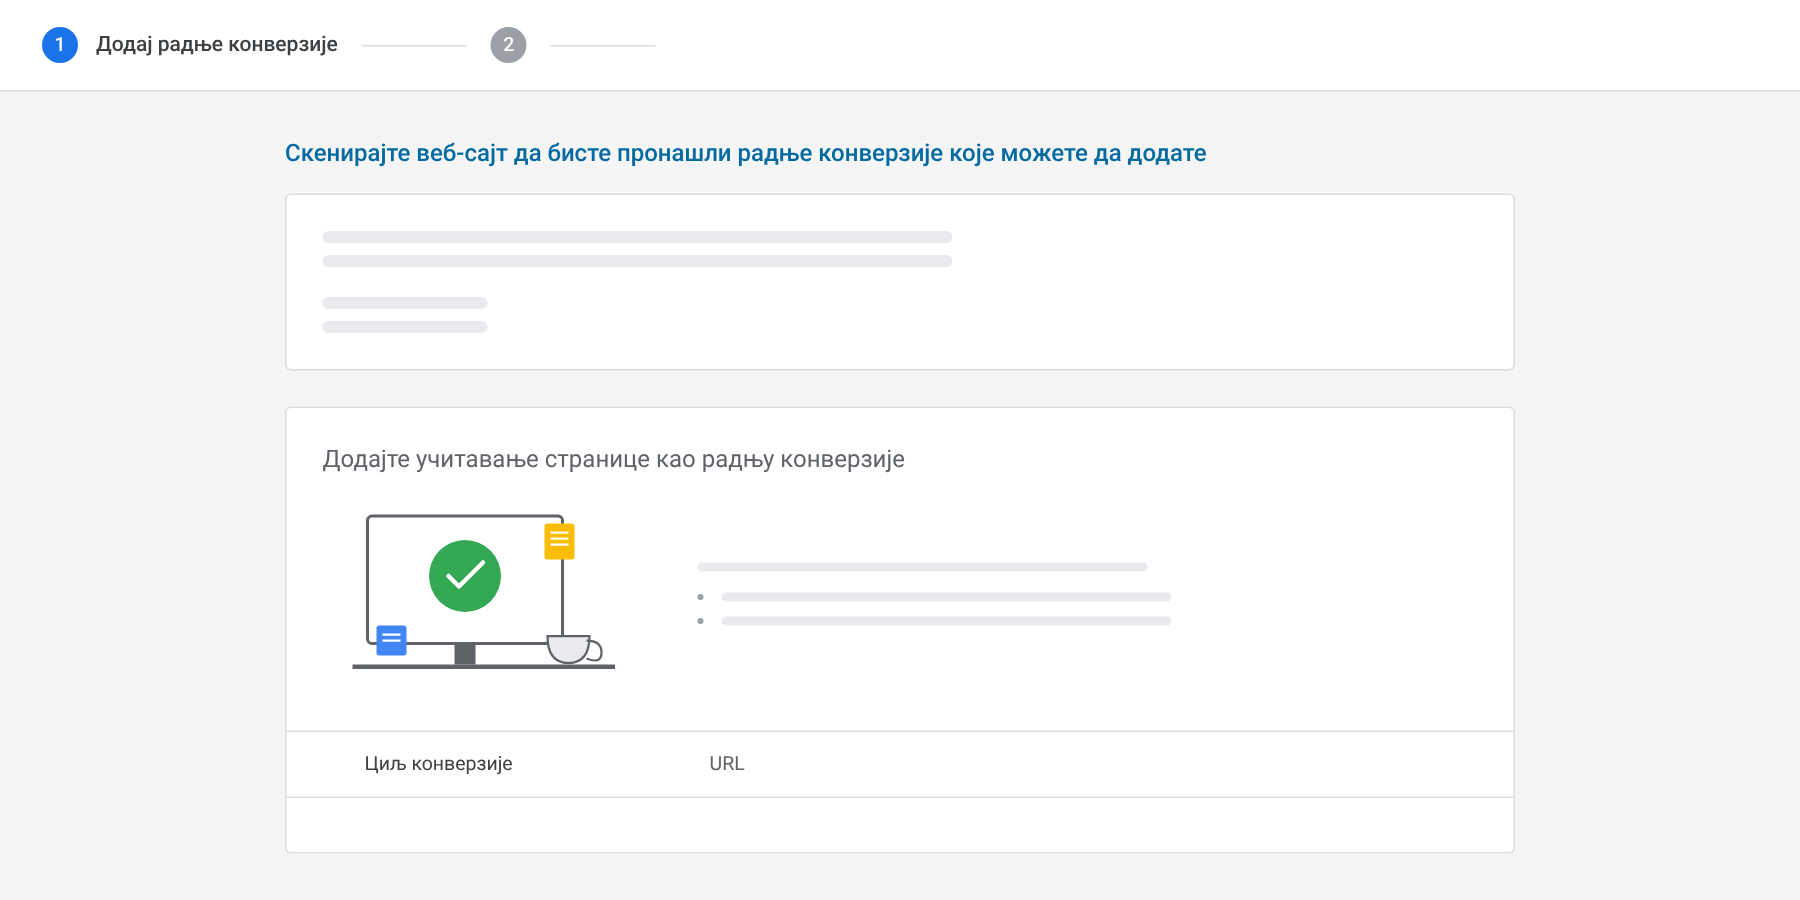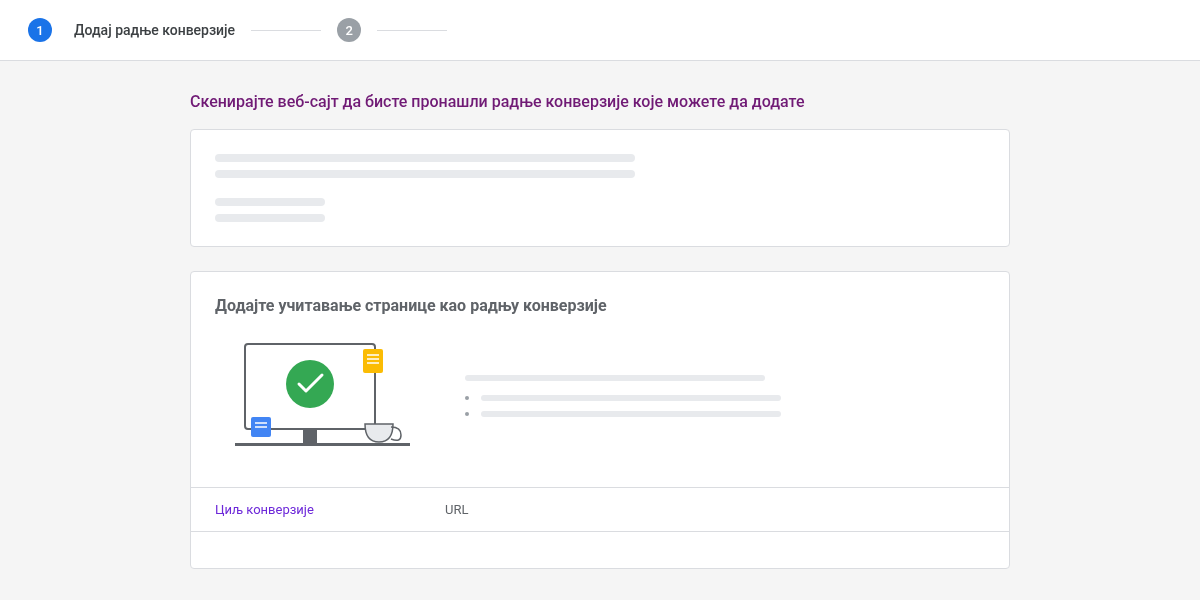--- a/index.html
+++ b/index.html
@@ -4,50 +4,50 @@
 <style>
 * { box-sizing: border-box; margin: 0; padding: 0; }
 body { font-family: Roboto, Arial, sans-serif; background: #f5f5f5; color: #3c4043; }
 
 
 .stepper { display: flex; align-items: center; padding: 18px 28px; background: #fff; border-bottom: 1px solid #dadce0; }
 .step { display: flex; align-items: center; }
 .step-num { width: 24px; height: 24px; border-radius: 50%; display: flex; align-items: center; justify-content: center; font-size: 13px; font-weight: 500; }
 .step-num.active { background: #1a73e8; color: #fff; }
 .step-num.inactive { background: #9aa0a6; color: #fff; }
-.step-label { margin-left: 22px; font-size: 14px; font-weight: 500; color: #3c4043; }
+.step-label { margin-left: 12px; font-size: 14px; font-weight: 500; color: #3c4043; }
 .step-line { width: 70px; height: 1px; background: #dadce0; margin: 0 16px; }
 
 .content { max-width: 820px; margin: 0 auto; padding: 30px 0 0 0; }
 
-.section-title { font-size: 16px; font-weight: 500; color: #701a75; margin-bottom: 16px; line-height: 1.4; }
+.section-title { font-size: 16px; font-weight: 500; color: #0369a1; margin-bottom: 16px; line-height: 1.4; }
 
 .card { background: #fff; border: 1px solid #dadce0; border-radius: 4px; padding: 24px; margin-bottom: 24px; }
 
 .skeleton-long { width: 420px; height: 8px; background: #e8eaed; border-radius: 4px; margin-bottom: 8px; }
 .skeleton-long2 { width: 420px; height: 8px; background: #e8eaed; border-radius: 4px; margin-bottom: 20px; }
 .skeleton-short { width: 110px; height: 8px; background: #e8eaed; border-radius: 4px; margin-bottom: 8px; }
 .skeleton-short2 { width: 110px; height: 8px; background: #e8eaed; border-radius: 4px; }
 
 .card2 { background: #fff; border: 1px solid #dadce0; border-radius: 4px; }
 
-.card2-title { font-size: 16px; color: #5f6368; padding: 24px; font-weight: bold; }
+.card2-title { font-size: 16px; color: #5f6368; padding: 24px; }
 
 .illustration-row { display: flex; align-items: center; padding: 0 24px 24px 24px; gap: 40px; }
 
 .illustration { flex: 0 0 auto; }
 
 .bullets-col { flex: 1; }
 .bullet-line { width: 300px; height: 6px; background: #e8eaed; border-radius: 3px; margin-bottom: 14px; }
 .bullet-row { display: flex; align-items: center; margin-bottom: 10px; }
 .bullet-dot { width: 4px; height: 4px; border-radius: 50%; background: #9aa0a6; margin-right: 12px; }
 .bullet-bar { width: 300px; height: 6px; background: #e8eaed; border-radius: 3px; }
 
 .table-head { display: flex; padding: 14px 24px; border-top: 1px solid #dadce0; }
-.col1 { flex: 0 0 230px; font-size: 13px; color: #6d28d9; display: flex; align-items: center; gap: 16px; }
+.col1 { flex: 0 0 230px; font-size: 13px; color: #404040; display: flex; align-items: center; gap: 16px; margin-left: 28px; }
 .col2 { flex: 0 0 200px; font-size: 13px; color: #5f6368; display: flex; align-items: center; text-align: center; }
 .col3 { flex: 0 0 120px; display: flex; align-items: center; }
 .col4 { flex: 1; display: flex; justify-content: flex-end; align-items: center; }
 
 .table-row { display: flex; padding: 18px 24px; border-top: 1px solid #dadce0; align-items: center; }
 </style>
 </head>
 <body>
 
 <div class="stepper">

